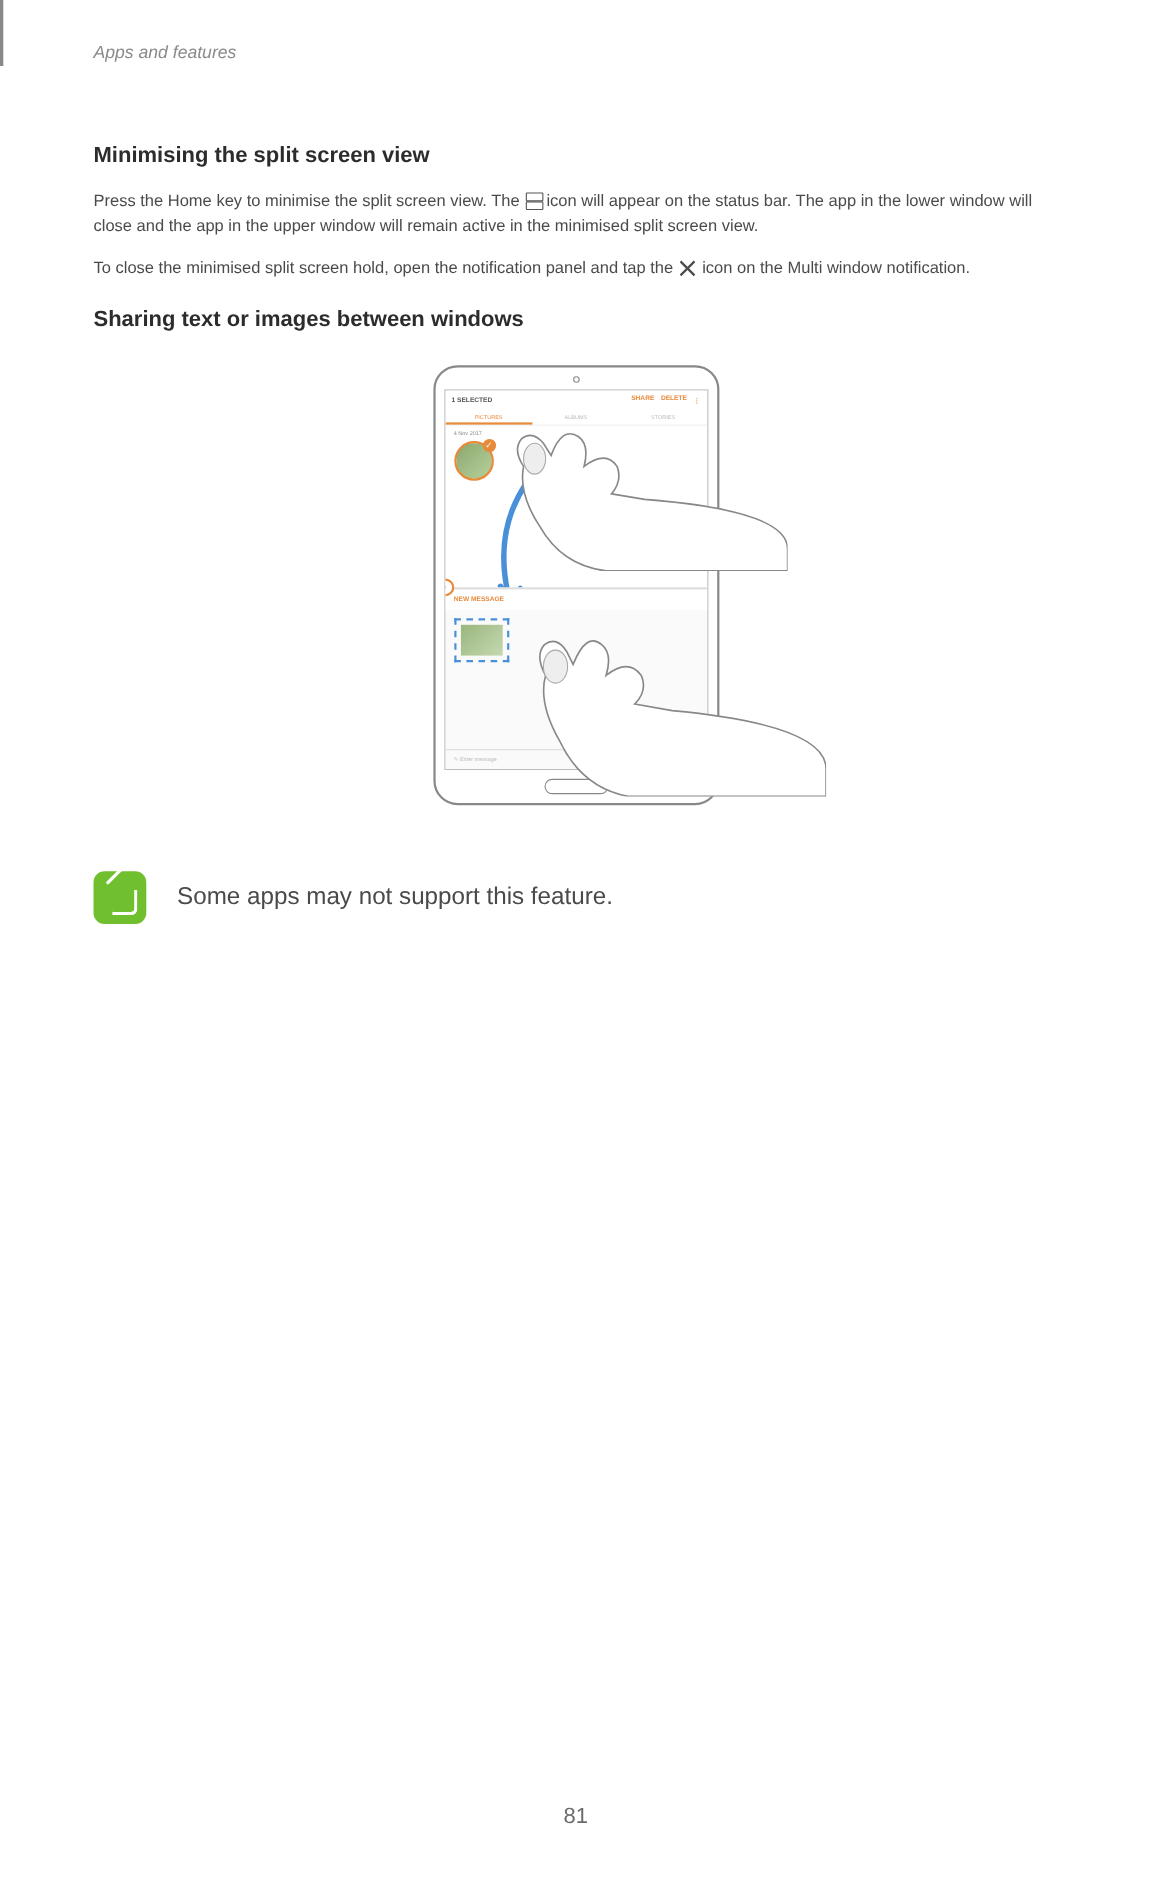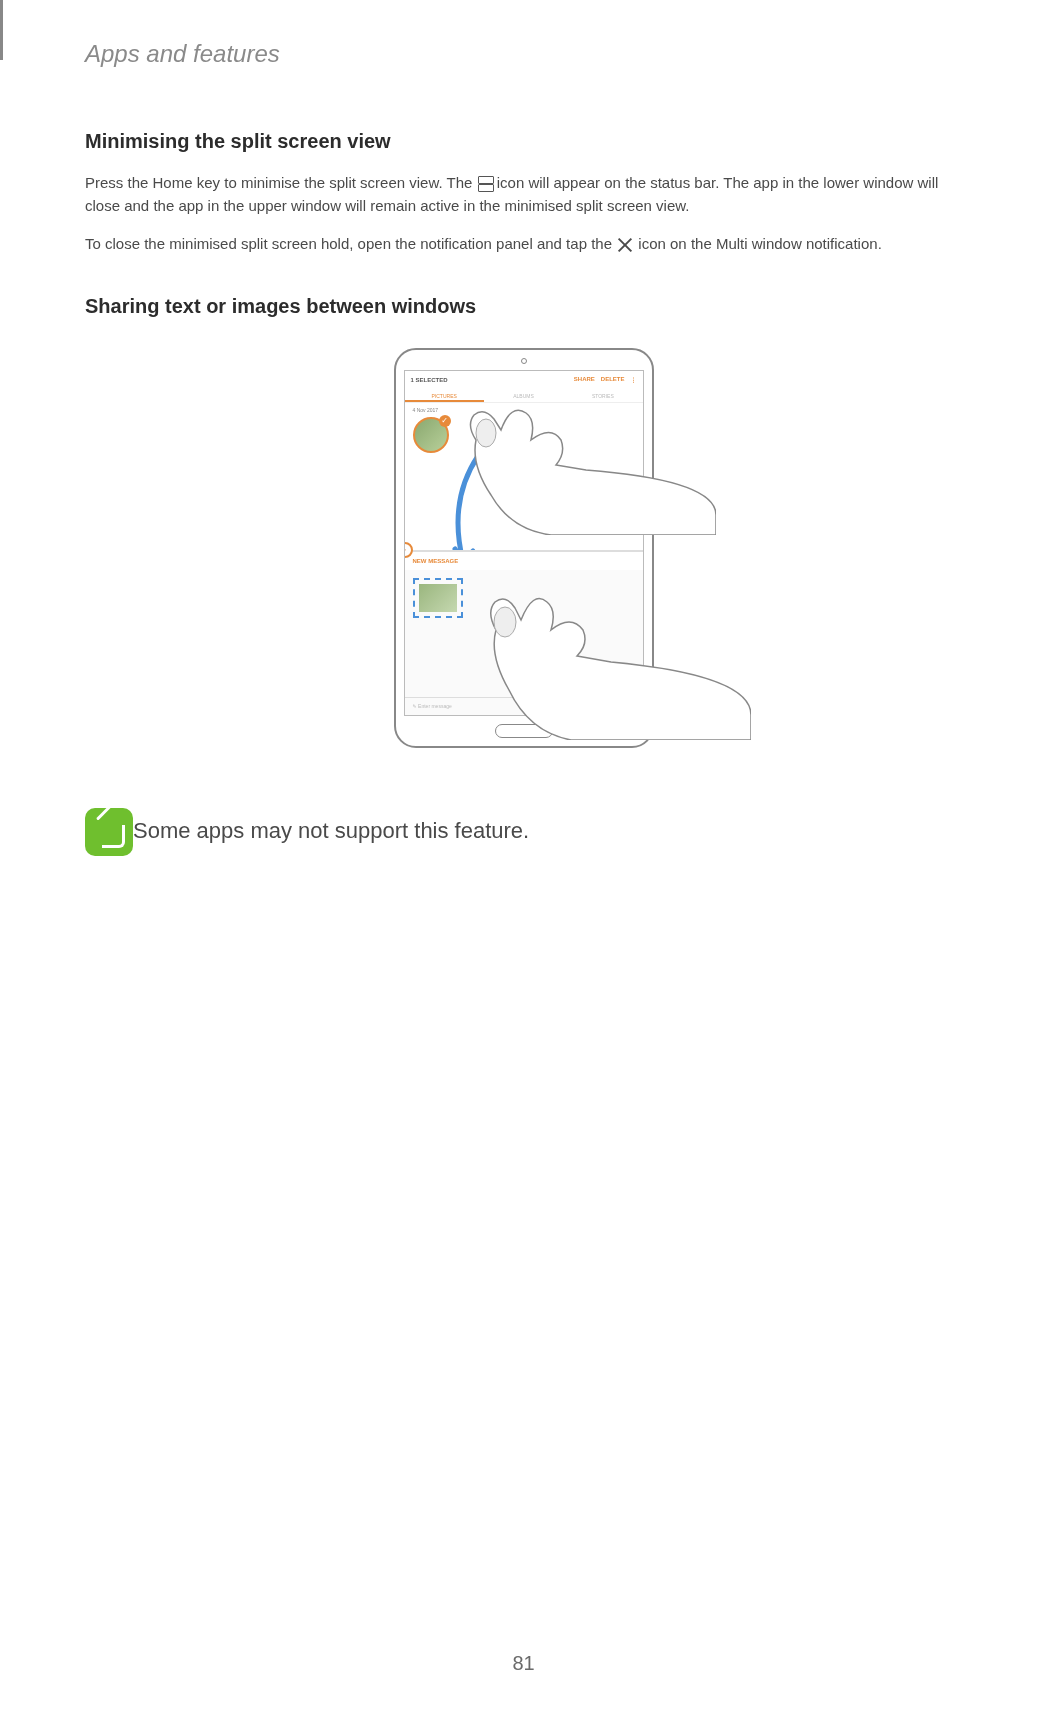--- a/index.html
+++ b/index.html
@@ -15,21 +15,21 @@
       position: absolute;
       left: 0; top: 0;
       width: 3px;
       height: 60px;
       background: #888;
     }
     .breadcrumb {
       position: absolute;
       top: 40px;
       left: 85px;
-      font-size: 24px;
+      font-size: 16px;
       color: #8a8a8a;
       font-style: italic;
     }
     .content {
       position: absolute;
       top: 130px;
       left: 85px;
       right: 85px;
     }
     h2 {
@@ -71,21 +71,21 @@
     }
     .icon-x::before, .icon-x::after {
       content: '';
       position: absolute;
       top: 8px; left: 0;
       width: 18px; height: 2px;
       background: #4a4a4a;
     }
     .icon-x::before { transform: rotate(45deg); }
     .icon-x::after { transform: rotate(-45deg); }
-    .section2 { margin-top: 40px; }
+    .section2 { margin-top: 24px; }
     
     .device-figure {
       display: flex;
       justify-content: center;
       margin-top: 30px;
       margin-bottom: 60px;
       position: relative;
     }
     .device {
       width: 260px;
@@ -235,20 +235,21 @@
       top: 80px;
       left: 38px;
       width: 50px;
       height: 120px;
       pointer-events: none;
     }
     
     .note-box {
       display: flex;
       align-items: flex-start;
+      gap: 28px;
       margin-top: 40px;
     }
     .note-icon {
       width: 48px;
       height: 48px;
       background: #6fbf2e;
       border-radius: 10px;
       position: relative;
       flex-shrink: 0;
     }
@@ -272,21 +273,21 @@
       border-radius: 0 0 6px 0;
     }
     .note-text {
       font-size: 22px;
       color: #4a4a4a;
       margin-top: 10px;
     }
     
     .page-number {
       position: absolute;
-      bottom: 44px;
+      bottom: 56px;
       left: 50%;
       transform: translateX(-50%);
       font-size: 20px;
       color: #6a6a6a;
     }
   </style>
 </head>
 <body>
 
 <div class="left-border"></div>

